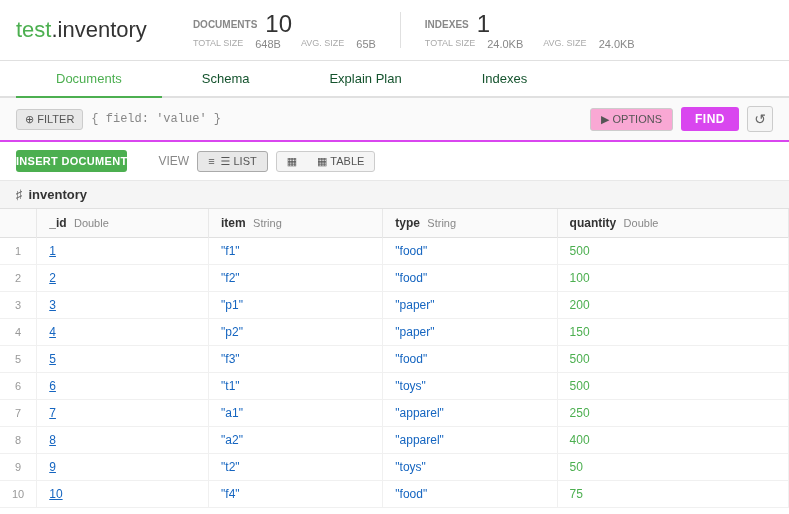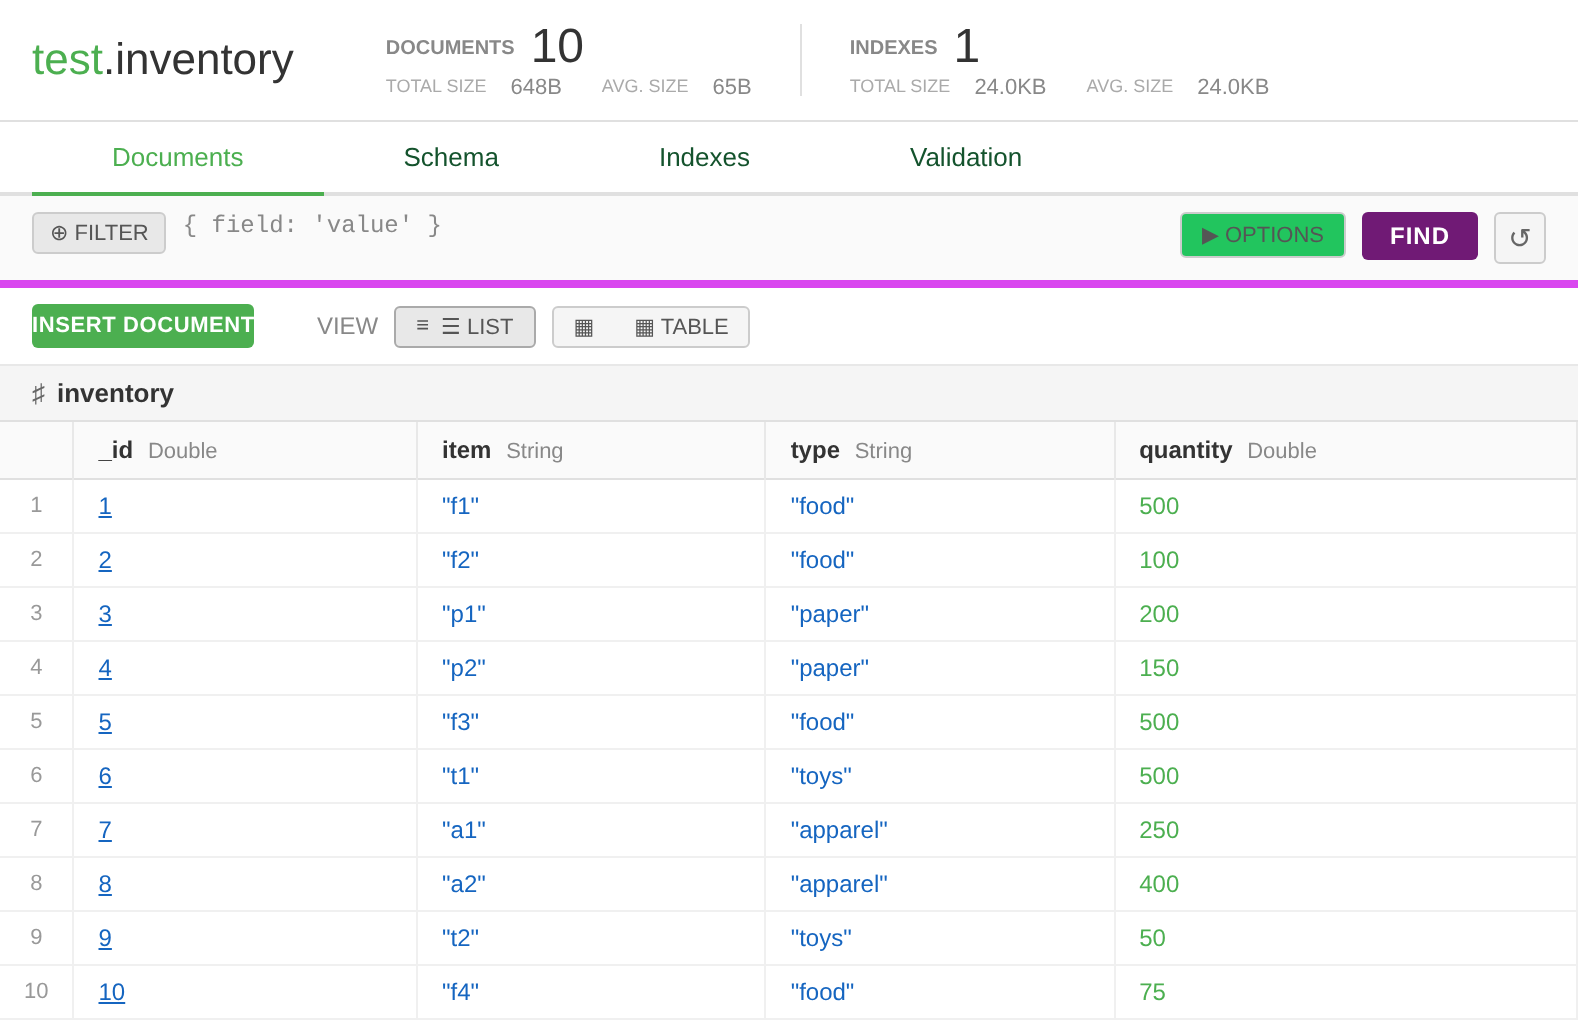--- a/index.html
+++ b/index.html
@@ -8,25 +8,25 @@
     
     .header { display: flex; align-items: center; padding: 10px 16px; border-bottom: 1px solid #e0e0e0; gap: 30px; }
     .app-title { font-size: 22px; color: #4CAF50; font-weight: 300; }
 
     
     .tabs { display: flex; border-bottom: 2px solid #e0e0e0; padding: 0 16px; }
     .tab { padding: 10px 40px; font-size: 13px; color: #14532d; cursor: pointer; border-bottom: 2px solid transparent; margin-bottom: -2px; }
     .tab.active { color: #4CAF50; border-bottom: 2px solid #4CAF50; font-weight: 500; }
 
     
-    .toolbar { display: flex; align-items: flex-start; padding: 8px 16px; gap: 8px; border-bottom: 4px solid #d946ef; background: #fafafa; }
+    .toolbar { display: flex; align-items: center; padding: 8px 16px; gap: 8px; border-bottom: 2px solid #d946ef; background: #fafafa; }
     .filter-badge { background: #e8e8e8; border: 1px solid #ccc; border-radius: 3px; padding: 3px 8px; font-size: 11px; color: #555; cursor: pointer; }
     .filter-input { flex: 1; font-size: 12px; color: #888; font-family: 'Courier New', monospace; background: none; border: none; outline: none; }
-    .options-btn { border: 1px solid #ccc; border-radius: 3px; padding: 4px 10px; font-size: 11px; color: #555; background: #22c55e; cursor: pointer; display: flex; align-items: center; gap: 4px; margin-left: 32px; }
-    .find-btn { background: #701a75; color: white; border: none; border-radius: 3px; padding: 5px 14px; font-size: 12px; font-weight: 600; cursor: pointer; letter-spacing: 0.5px; }
+    .options-btn { border: 1px solid #ccc; border-radius: 3px; padding: 4px 10px; font-size: 11px; color: #555; background: #f9a8d4; cursor: pointer; display: flex; align-items: center; gap: 4px; margin-left: 32px; }
+    .find-btn { background: #d946ef; color: white; border: none; border-radius: 3px; padding: 5px 14px; font-size: 12px; font-weight: 600; cursor: pointer; letter-spacing: 0.5px; }
     .history-btn { width: 26px; height: 26px; border: 1px solid #ccc; border-radius: 3px; background: #f5f5f5; cursor: pointer; display: flex; align-items: center; justify-content: center; font-size: 14px; color: #666; }
 
     
     .action-bar { display: flex; align-items: center; padding: 8px 16px; gap: 8px; border-bottom: 1px solid #e8e8e8; }
     .insert-btn { background: #4CAF50; color: white; border: none; border-radius: 3px; padding: 5px 0; font-size: 11px; font-weight: 700; cursor: pointer; letter-spacing: 0.3px; }
     .view-label { font-size: 12px; color: #888; margin-left: 23px; }
     .view-btn { border: 1px solid #ccc; border-radius: 3px; padding: 3px 10px; font-size: 11px; color: #555; background: #f5f5f5; cursor: pointer; display: flex; align-items: center; gap: 4px; }
     .view-btn.active { background: #e8e8e8; border-color: #aaa; }
     .pagination-info { margin-left: auto; font-size: 12px; color: #666; display: flex; align-items: center; gap: 6px; }
     .page-nav { display: flex; gap: 2px; }
@@ -94,22 +94,22 @@
         <span style="font-size:9px;color:#aaa;margin-left:8px;">AVG. SIZE</span>
         <span>24.0KB</span>
       </div>
     </div>
   </div>
 </div>
 
 <div class="tabs">
   <div class="tab active">Documents</div>
   <div class="tab">Schema</div>
+  <div class="tab">Explain Plan</div>
   <div class="tab">Indexes</div>
-  <div class="tab">Validation</div>
 </div>
 
 <div class="toolbar">
   <button class="filter-badge">⊕ FILTER</button>
   <input class="filter-input" type="text" value="{ field: 'value' }" style="">
   <button class="options-btn">▶ OPTIONS</button>
   <button class="find-btn">FIND</button>
   <button class="history-btn">
     <span>↺</span>
   </button>

